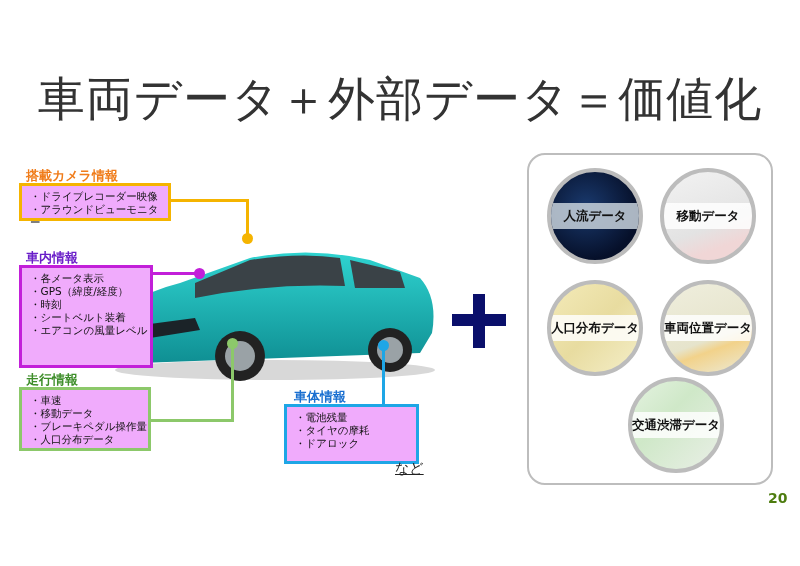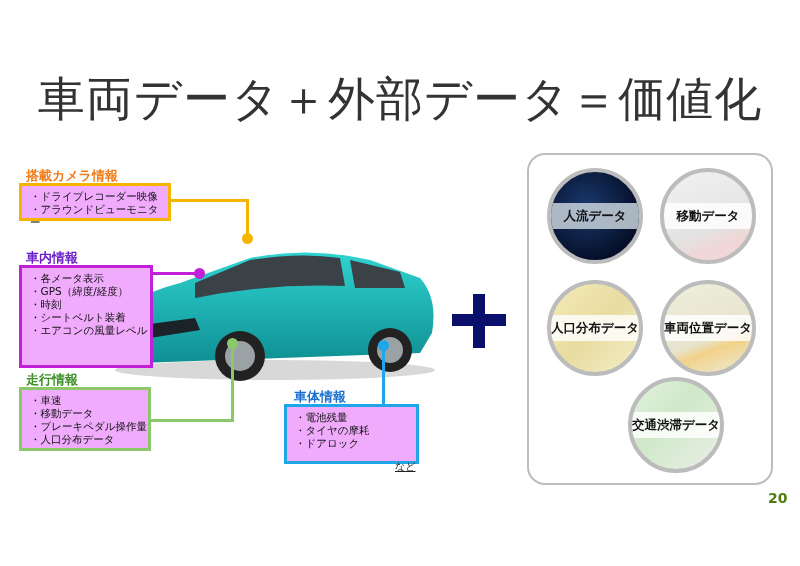--- a/index.html
+++ b/index.html
@@ -24,21 +24,21 @@
 
   .panel { position:absolute; left:527px; top:153px; width:246px; height:332px;
            border:2px solid #bdbdbd; border-radius:18px; box-sizing:border-box; background:#fff; }
   .circle { position:absolute; width:96px; height:96px; border-radius:50%;
             border:4px solid #bcbcbc; box-sizing:border-box; overflow:hidden; }
   .circle .band { position:absolute; left:0; top:31px; width:100%; height:26px;
                   background:rgba(255,255,255,0.82); text-align:center; line-height:26px;
                   font-size:12.5px; font-weight:bold; color:#111; white-space:nowrap; }
   .circle.dark .band { background:rgba(200,210,220,0.85); }
   .page-num { position:absolute; left:768px; top:490px; font-size:14px; font-weight:bold; color:#4d7c0f; }
-  .nado { position:absolute; left:395px; top:460px; font-size:10px; color:#222;text-decoration:underline; }
+  .nado { position:absolute; left:395px; top:460px; font-size:14px; color:#222;text-decoration:underline; }
 </style>
 </head>
 <body>
 
 <div class="title">車両データ＋外部データ＝価値化</div>
 
 <svg class="car" viewBox="0 0 340 150">
   <defs>
     <linearGradient id="body" x1="0" y1="0" x2="0" y2="1">
       <stop offset="0" stop-color="#2fd3d0"></stop>

